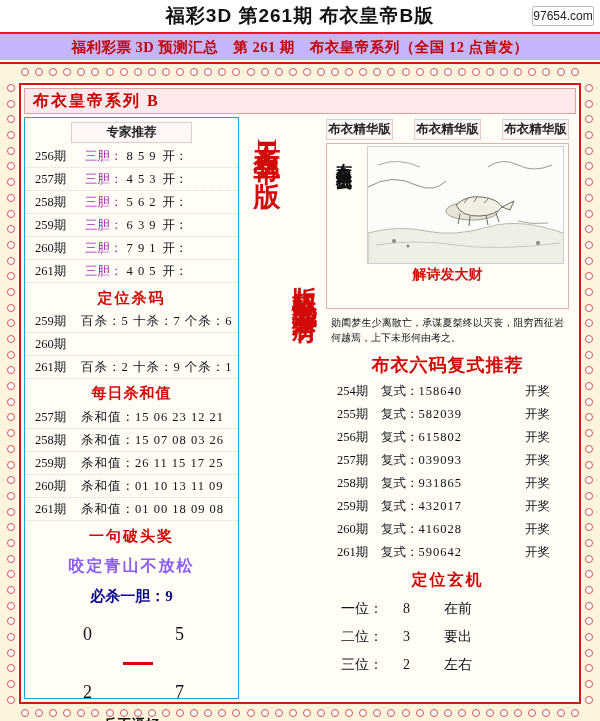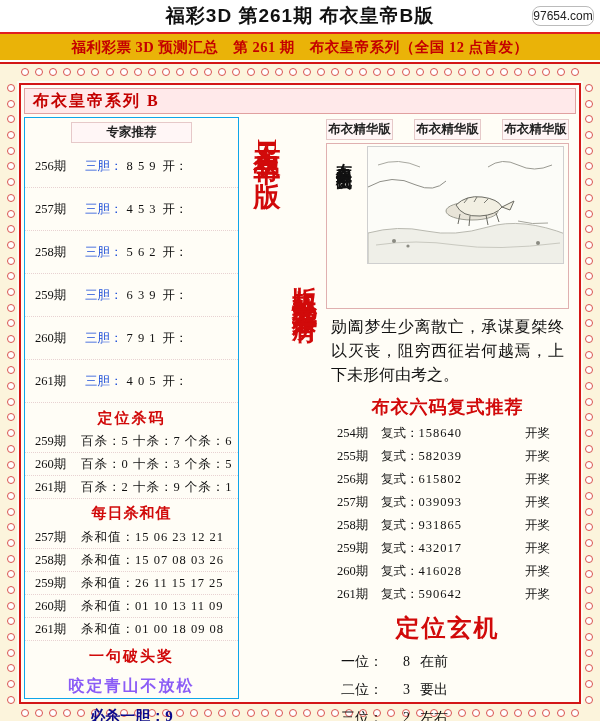--- a/index.html
+++ b/index.html
@@ -7,42 +7,42 @@
   body {
     width:600px; height:721px;
     font-family:"DejaVu Sans", sans-serif;
     background:#ffffff;
     position:relative;
     overflow:hidden;
   }
   .watermark {
     position:absolute; top:6px; right:6px;
     width:62px; height:20px;
-    border:1px solid #bbb; border-radius:8px;
+    border:1px solid #bbb; border-radius:2px;
     background:#fff;
     font-size:12px; color:#222; text-align:center; line-height:18px;
     font-family:"Liberation Sans", sans-serif;
     letter-spacing:0px;
     z-index:40;
   }
   .title-bar {
     height:34px;
     display:flex; align-items:center; justify-content:center;
     font-size:19px; font-weight:bold; color:#111;
     font-family:"Liberation Sans", sans-serif;
     letter-spacing:1px;
     border-bottom:2px solid #e02020;
   }
   .subtitle-bar {
     height:26px;
     display:flex; align-items:center; justify-content:center;
     font-size:14.5px; font-weight:bold; color:#c40000;
     font-family:"Liberation Serif", serif;
     letter-spacing:0.5px;
-    background:#eab308;
+    background:#c4b5fd;
   }
   .page {
     position:absolute;
     top:62px; left:0; width:600px; height:659px;
     background:#fdfbf3;
     border-top:2px solid #d31616;
   }
   
   .rail {
     position:absolute; background:#fcf4dc;
@@ -95,21 +95,21 @@
     margin:4px 46px 2px 46px; padding:1px 0;
   }
   .rowline {
     display:flex; align-items:center;
     font-size:12.5px; color:#111;
     font-family:"Liberation Serif", serif;
     padding:2.5px 0 2.5px 10px;
     border-bottom:1px dotted #e8d2d2;
   }
   .rowline .k { color:#111; min-width:46px; }
-  .rowline .sep { color:#1d4ed8; margin:10px 4px; }
+  .rowline .sep { color:#a21caf; margin:0 4px; }
   .rowline .v { color:#111; letter-spacing:1px; }
   .rowline .tail { margin-left:6px; color:#111; }
 
   .red-title {
     color:#d10a0a; font-weight:bold; font-size:15px; text-align:center;
     font-family:"Liberation Serif", serif;
     margin:6px 0 2px 0; letter-spacing:2px;
   }
   .pink-title {
     color:#d10a0a; font-weight:bold; font-size:15px; text-align:center;
@@ -163,49 +163,49 @@
     border:1px solid #cfcfcf;
     background:linear-gradient(#ffffff,#f4f4f0);
     position:relative; overflow:hidden;
   }
   .pic svg { position:absolute; left:0; top:0; }
   .pic-cap {
     text-align:center; color:#d10a0a; font-weight:bold; font-size:14px;
     font-family:"Liberation Serif", serif; margin:2px 0 0 0;
   }
   .poem {
-    font-size:16px; color:#111; line-height:1.5;
+    font-size:10px; color:#111; line-height:1.5;
     font-family:"Liberation Serif", serif;
     padding:3px 8px 5px 8px; text-align:justify;
   }
   .fu-title {
     text-align:center; color:#d10a0a; font-weight:bold; font-size:18px;
     font-family:"Liberation Serif", serif; margin:3px 0 3px 0; letter-spacing:1px;
   }
   .frow {
     display:flex; align-items:center;
     font-size:12.5px; color:#111;
     font-family:"Liberation Serif", serif;
     padding:3px 0 3px 14px;
   }
   .frow .fk { min-width:44px; }
   .frow .fv { letter-spacing:1px; }
   .frow .fp { margin-left:auto; margin-right:22px; }
   .dw-title {
-    text-align:center; color:#d10a0a; font-weight:bold; font-size:24px;
+    text-align:center; color:#d10a0a; font-weight:bold; font-size:16px;
     font-family:"Liberation Serif", serif; margin:6px 0 4px 0; letter-spacing:2px;
   }
   .drow {
     display:flex; align-items:center;
     font-size:14px; color:#111;
     font-family:"Liberation Serif", serif;
     padding:5px 0 5px 18px;
   }
   .drow .dk { min-width:52px; }
-  .drow .dv { margin-left:0; }
+  .drow .dv { margin-left:24px; }
   .drow .dn { color:#111; margin:0 10px; }
 </style>
 </head>
 <body>
 
 <div class="watermark">97654.com</div>
 
 <div class="title-bar">福彩3D 第261期 布衣皇帝B版</div>
 <div class="subtitle-bar">福利彩票 3D 预测汇总　第 261 期　布衣皇帝系列（全国 12 点首发）</div>
 
@@ -437,21 +437,20 @@
         </div>
 
         <div class="red-title">定位杀码</div>
         <div>
           <div class="rowline">
             <span class="k">259期</span>
             <span class="v">百杀：5 十杀：7 个杀：6</span>
           </div>
           <div class="rowline">
             <span class="k">260期</span>
-            <span class="v">百杀：0 十杀：3 个杀：5</span>
           </div>
           <div class="rowline">
             <span class="k">261期</span>
             <span class="v">百杀：2 十杀：9 个杀：1</span>
           </div>
         </div>
 
         <div class="pink-title">每日杀和值</div>
         <div>
           <div class="rowline">
@@ -525,20 +524,21 @@
               </g>
               <path d="M150 74 q14 4 30 2" stroke="#a5a59c" fill="none"></path>
               <path d="M8 98 q40 -6 80 0 t104 -2" stroke="#c9c9c0" fill="none"></path>
               <g fill="#8b8b82">
                 <circle cx="26" cy="94" r="2"></circle>
                   <circle cx="40" cy="99" r="1.6"></circle>
                   <circle cx="170" cy="96" r="2"></circle>
               </g>
             </svg>
           </div>
+          <div class="pic-cap">解诗发大财</div>
         </div>
 
         <div class="poem">勋阖梦生少离散亡，承谋夏桀终以灭丧，阻穷西征岩何越焉，上下未形何由考之。</div>
 
         <div class="fu-title">布衣六码复式推荐</div>
 
         <div>
           <div class="frow">
             <span class="fk">254期</span>
             <span>复式：</span>

